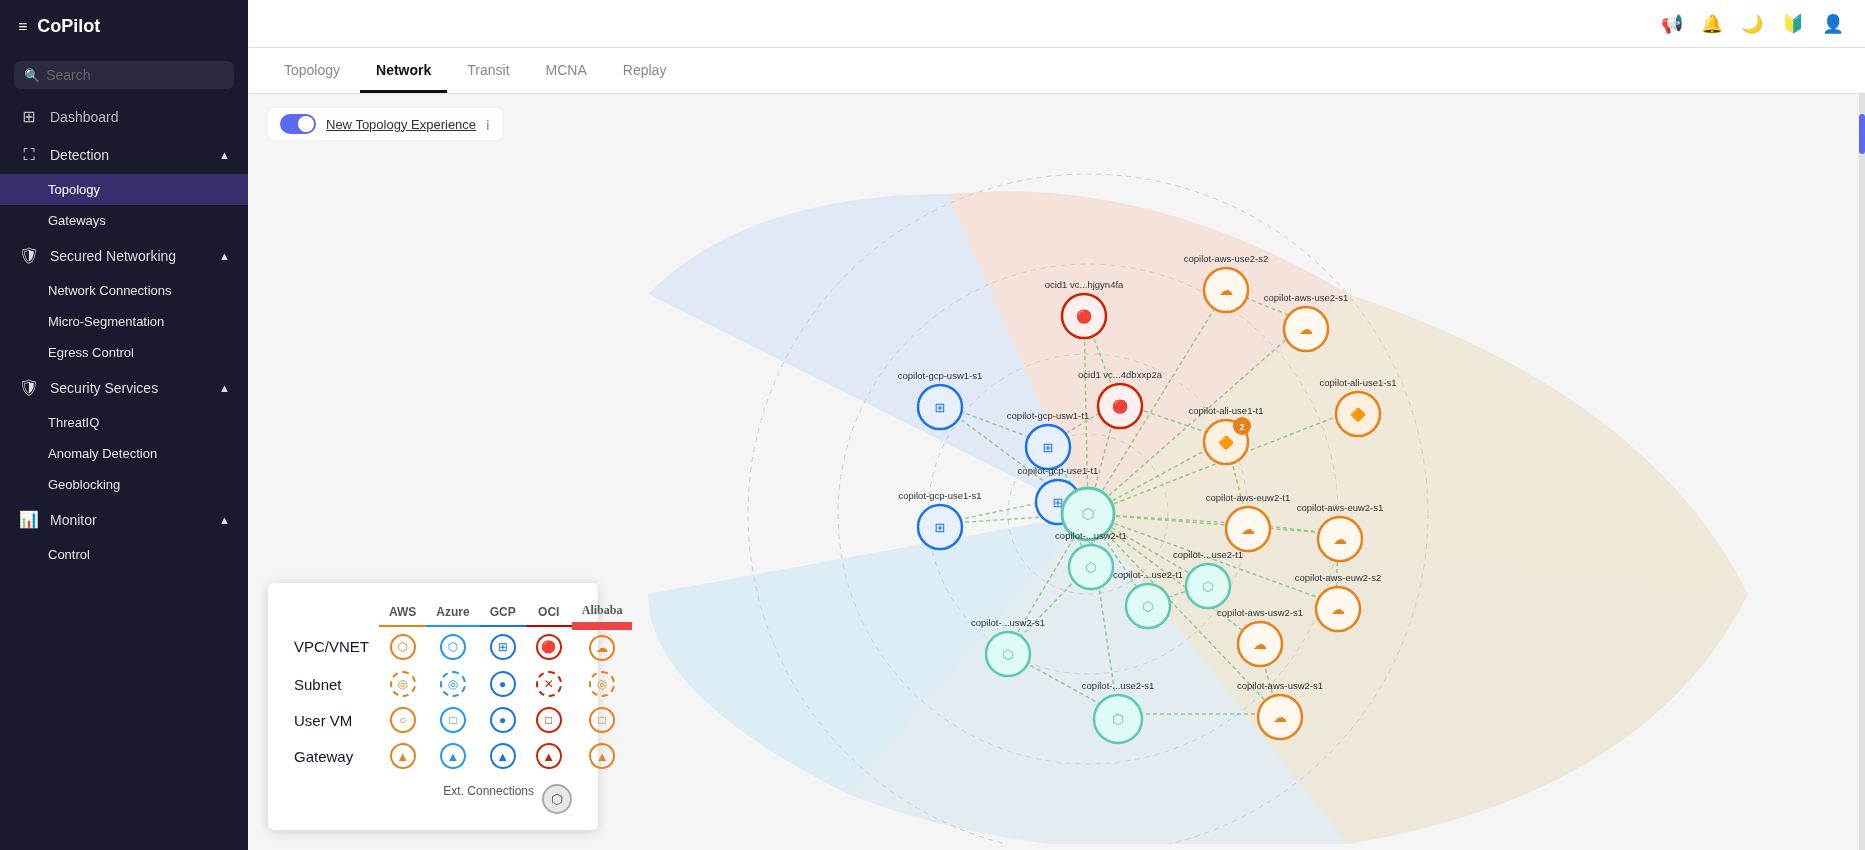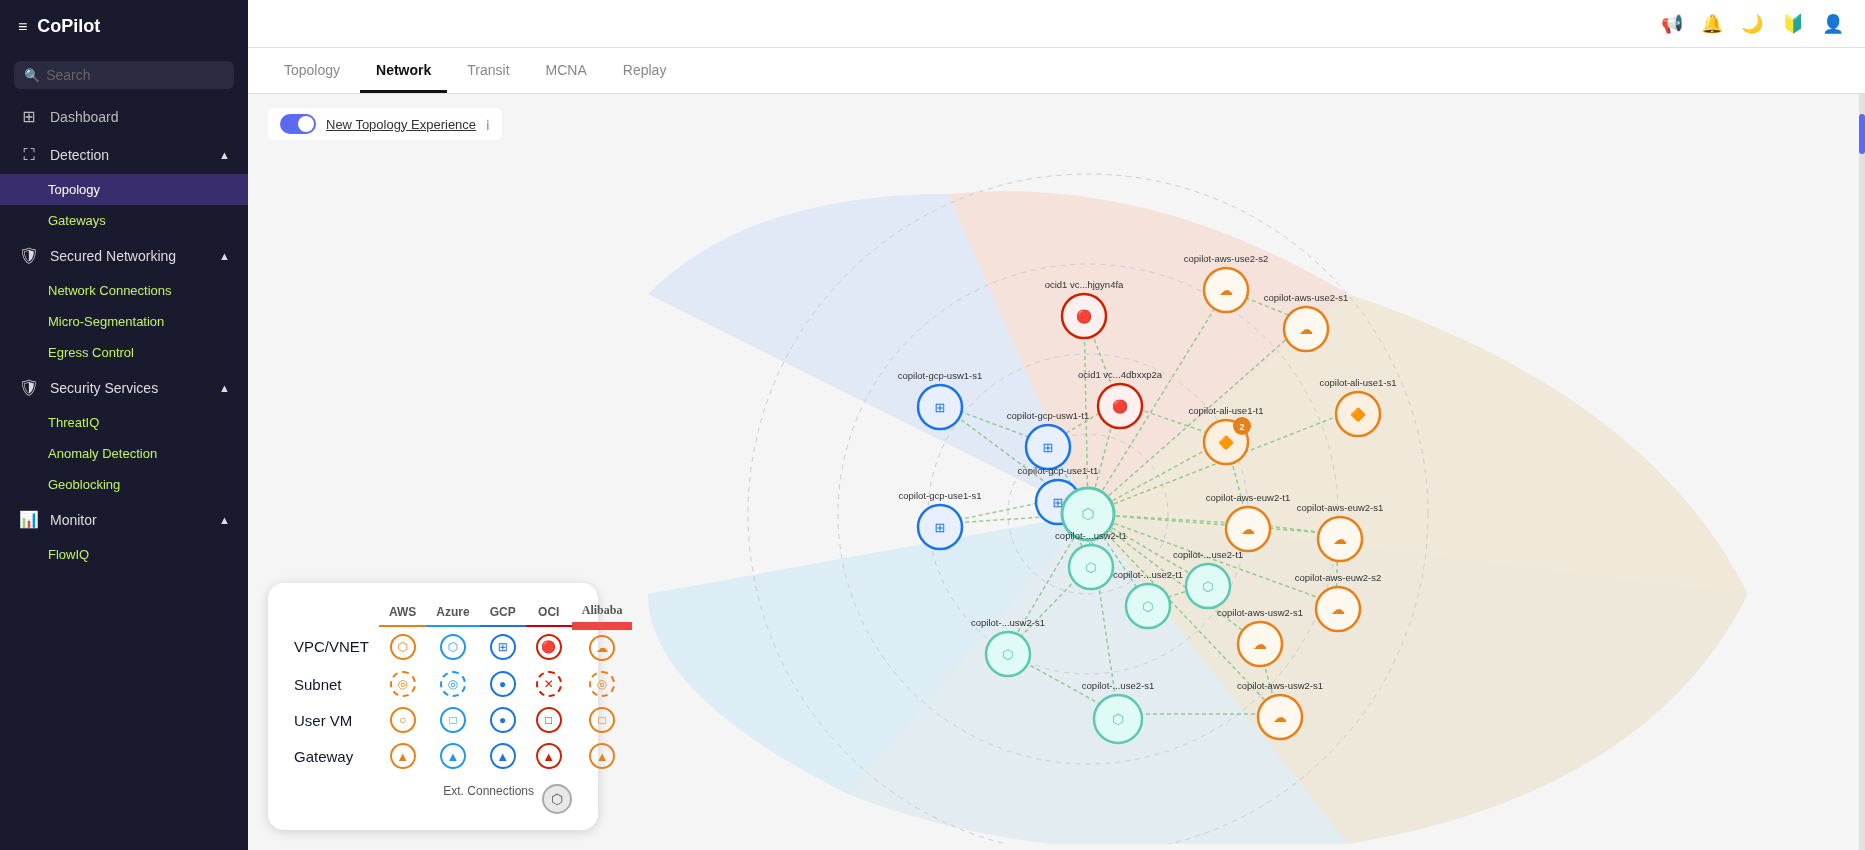--- a/index.html
+++ b/index.html
@@ -80,21 +80,21 @@
     }
     .nav-section-header .nav-icon { font-size: 16px; width: 22px; text-align: center; }
     .nav-section-header .chevron { margin-left: auto; font-size: 11px; }
 
     .nav-sub-item {
       display: flex;
       align-items: center;
       padding: 8px 18px 8px 48px;
       cursor: pointer;
       font-size: 13px;
-      color: #bef264;
+      color: #e5e5e5;
     }
     .nav-sub-item.active { color: #fff; background: #3a2d6e; }
 
     
     #main {
       flex: 1;
       display: flex;
       flex-direction: column;
       background: #f5f5f5;
       overflow: hidden;
@@ -169,21 +169,21 @@
     }
     #toggle-label { font-size: 13px; color: #333; text-decoration: underline; }
     .info-icon { font-size: 14px; color: #888; cursor: pointer; }
 
     
     #legend-box {
       position: absolute;
       bottom: 20px;
       left: 20px;
       background: #fff;
-      border-radius: 16px;
+      border-radius: 6px;
       box-shadow: 0 2px 12px rgba(0,0,0,0.15);
       padding: 16px;
       z-index: 10;
       width: 330px;
     }
     #legend-box table {
       border-collapse: collapse;
       width: 100%;
     }
     #legend-box th {
@@ -320,21 +320,21 @@
     <div class="nav-sub-item">
       <span>Geoblocking</span>
     </div>
 
     <div class="nav-section-header">
       <span class="nav-icon">📊</span>
       <span>Monitor</span>
       <span class="chevron">▲</span>
     </div>
     <div class="nav-sub-item">
-      <span>FlowIQ</span>
+      <span>Control</span>
     </div>
   </div>
 </div>
 
 <div id="main">
 
   <div id="topbar">
     <span class="topbar-icon">📢</span>
     <span class="topbar-icon">🔔</span>
     <span class="topbar-icon">🌙</span>

